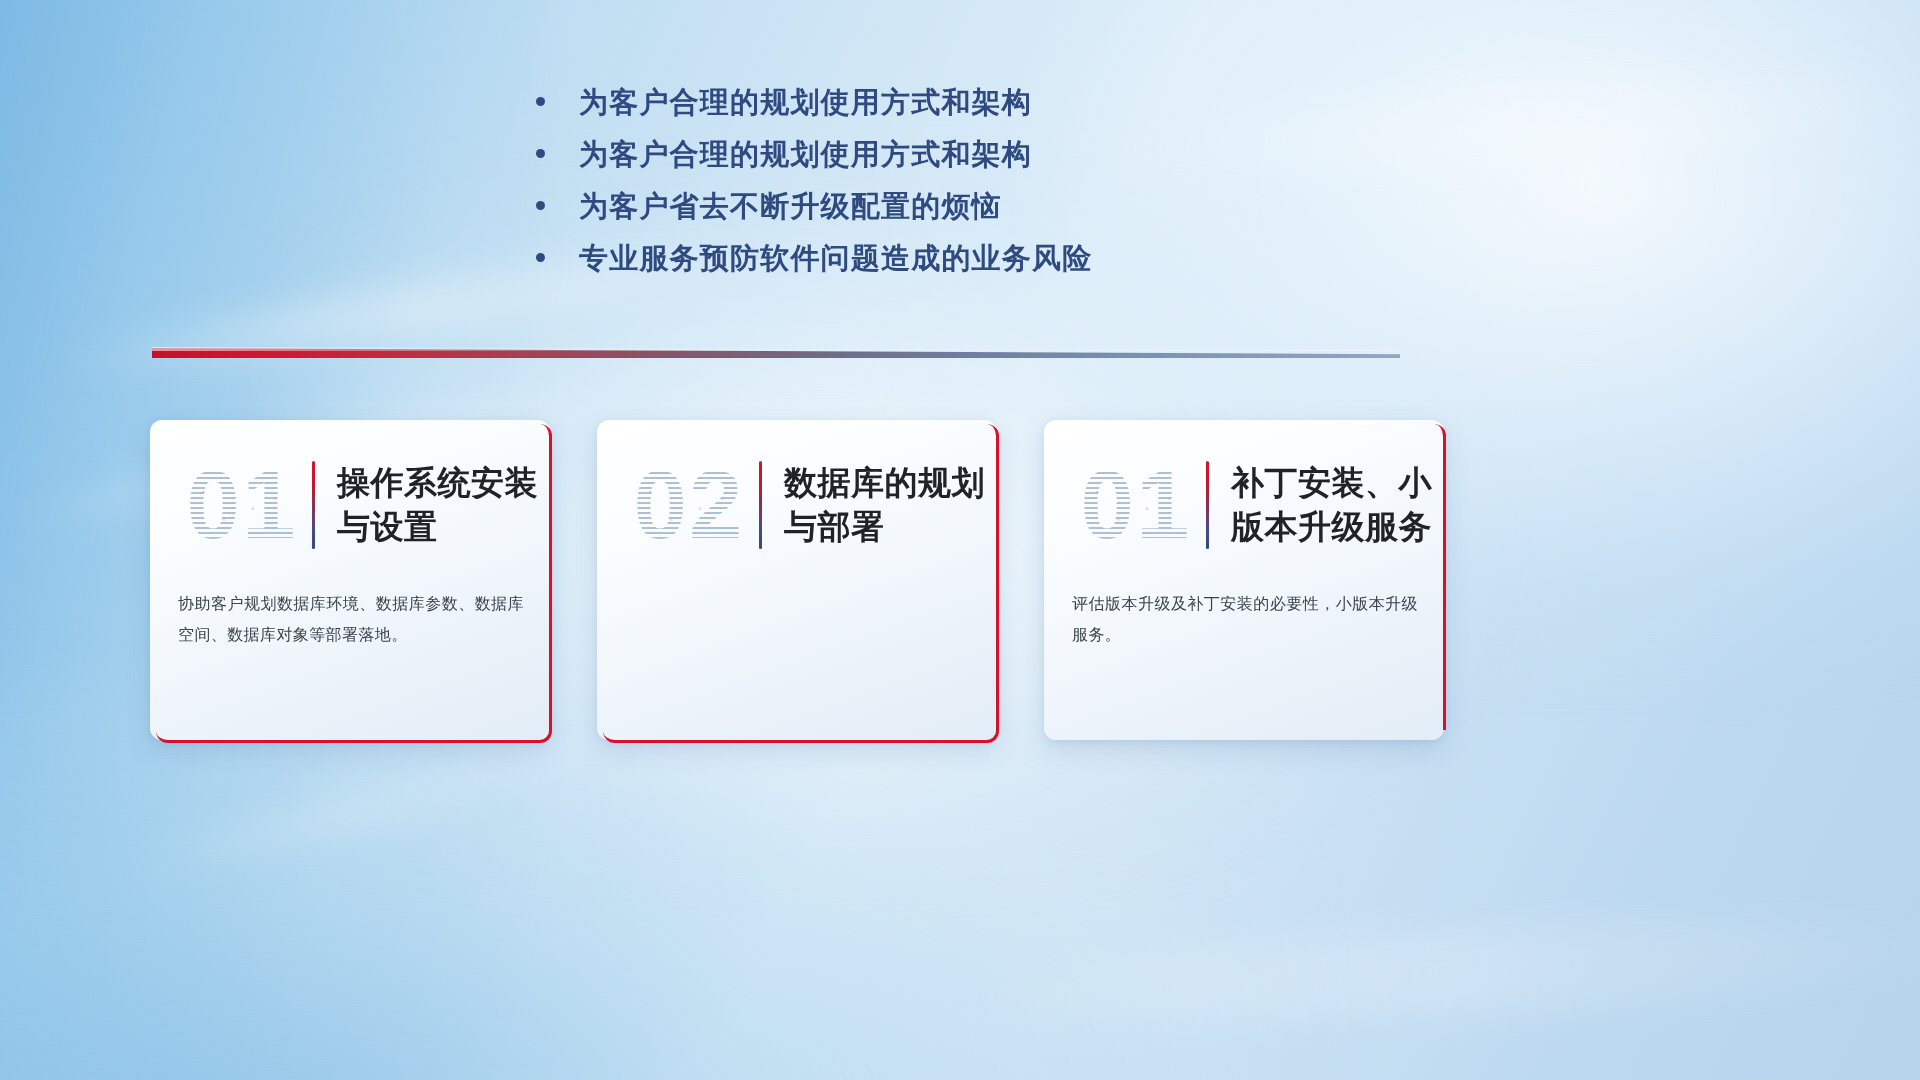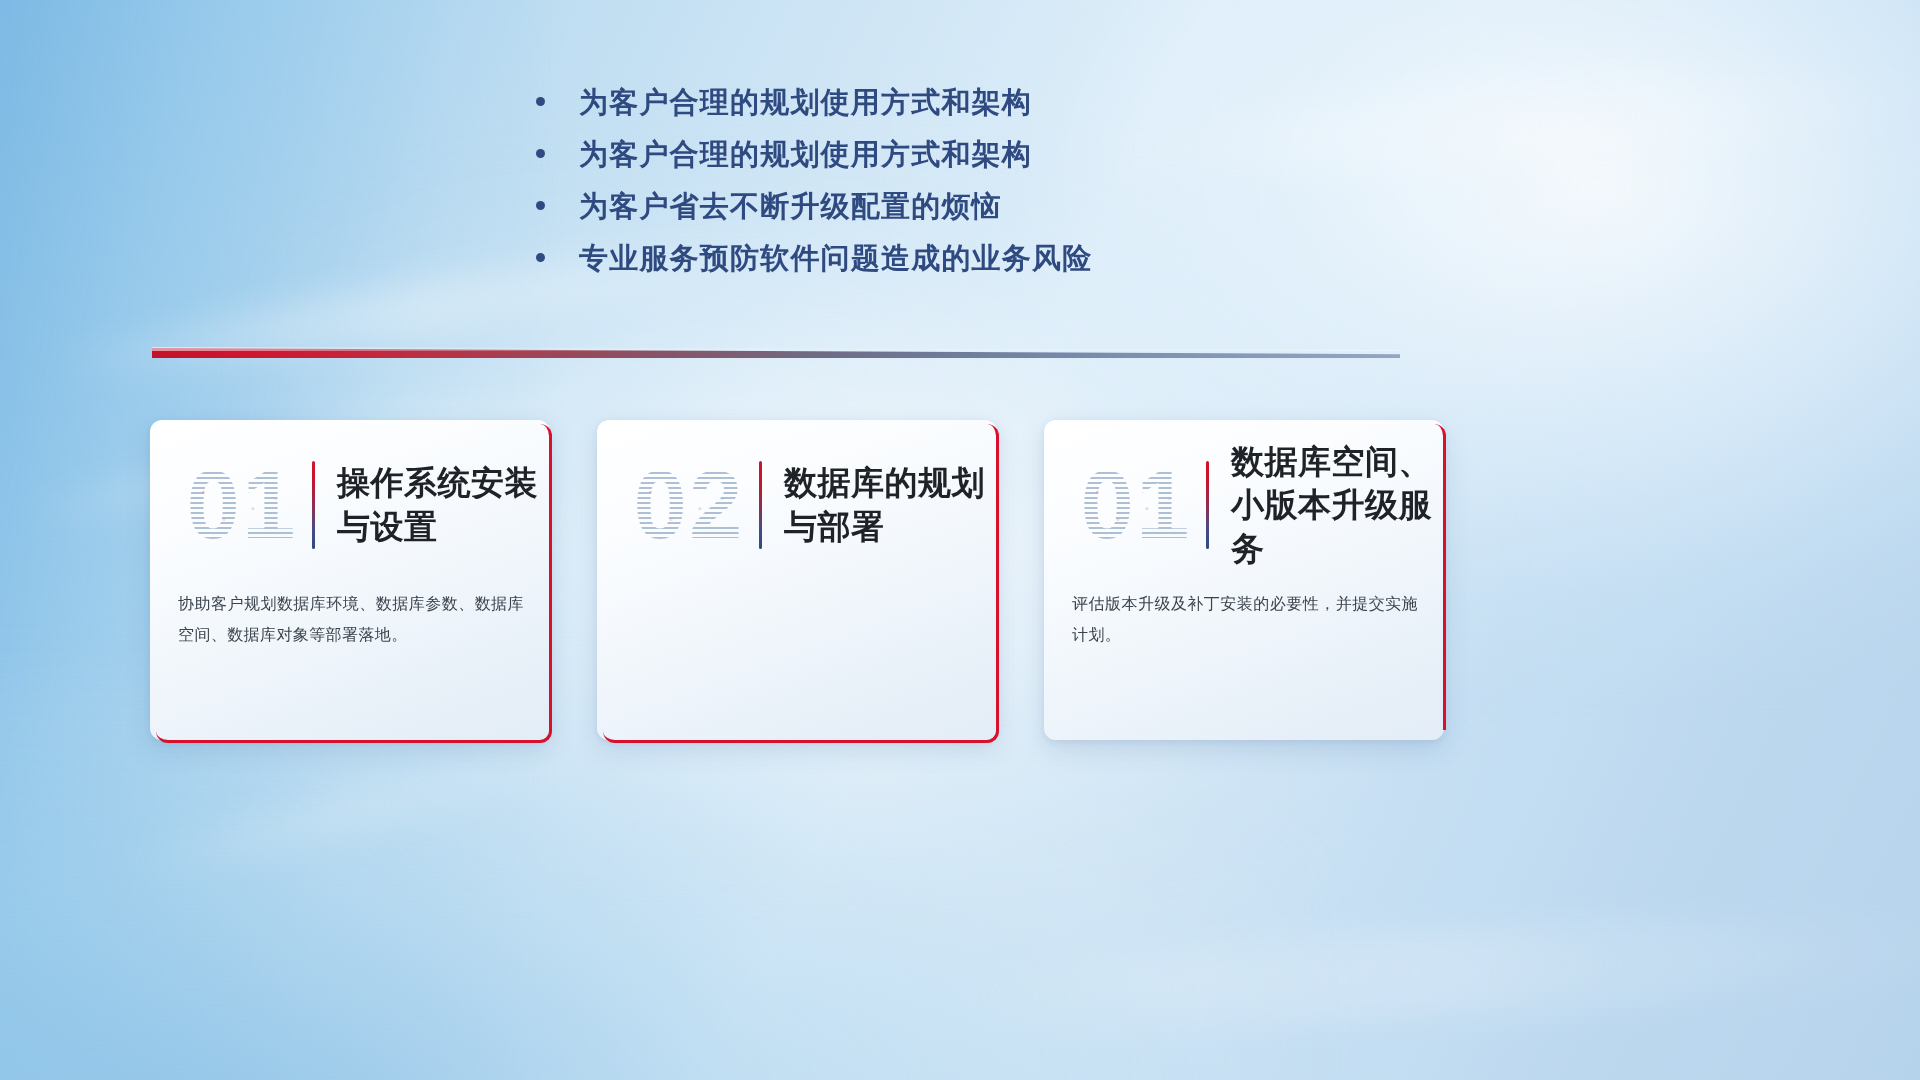--- a/index.html
+++ b/index.html
@@ -388,20 +388,20 @@
       </div>
     </div>
 
     <div class="card no-bottom-accent">
       <div class="card-accent"></div>
       <div class="card-head">
         <div class="card-num">
           <span class="glyph">01</span>
         </div>
         <div class="card-bar"></div>
-        <div class="card-title">数据库空间、小版本升级服务</div>
+        <div class="card-title">补丁安装、小版本升级服务</div>
       </div>
-      <div class="card-body">评估版本升级及补丁安装的必要性，并提交实施计划。</div>
+      <div class="card-body">评估版本升级及补丁安装的必要性，小版本升级服务。</div>
     </div>
 
   </div>
 
 </div>
 
 </body></html>

